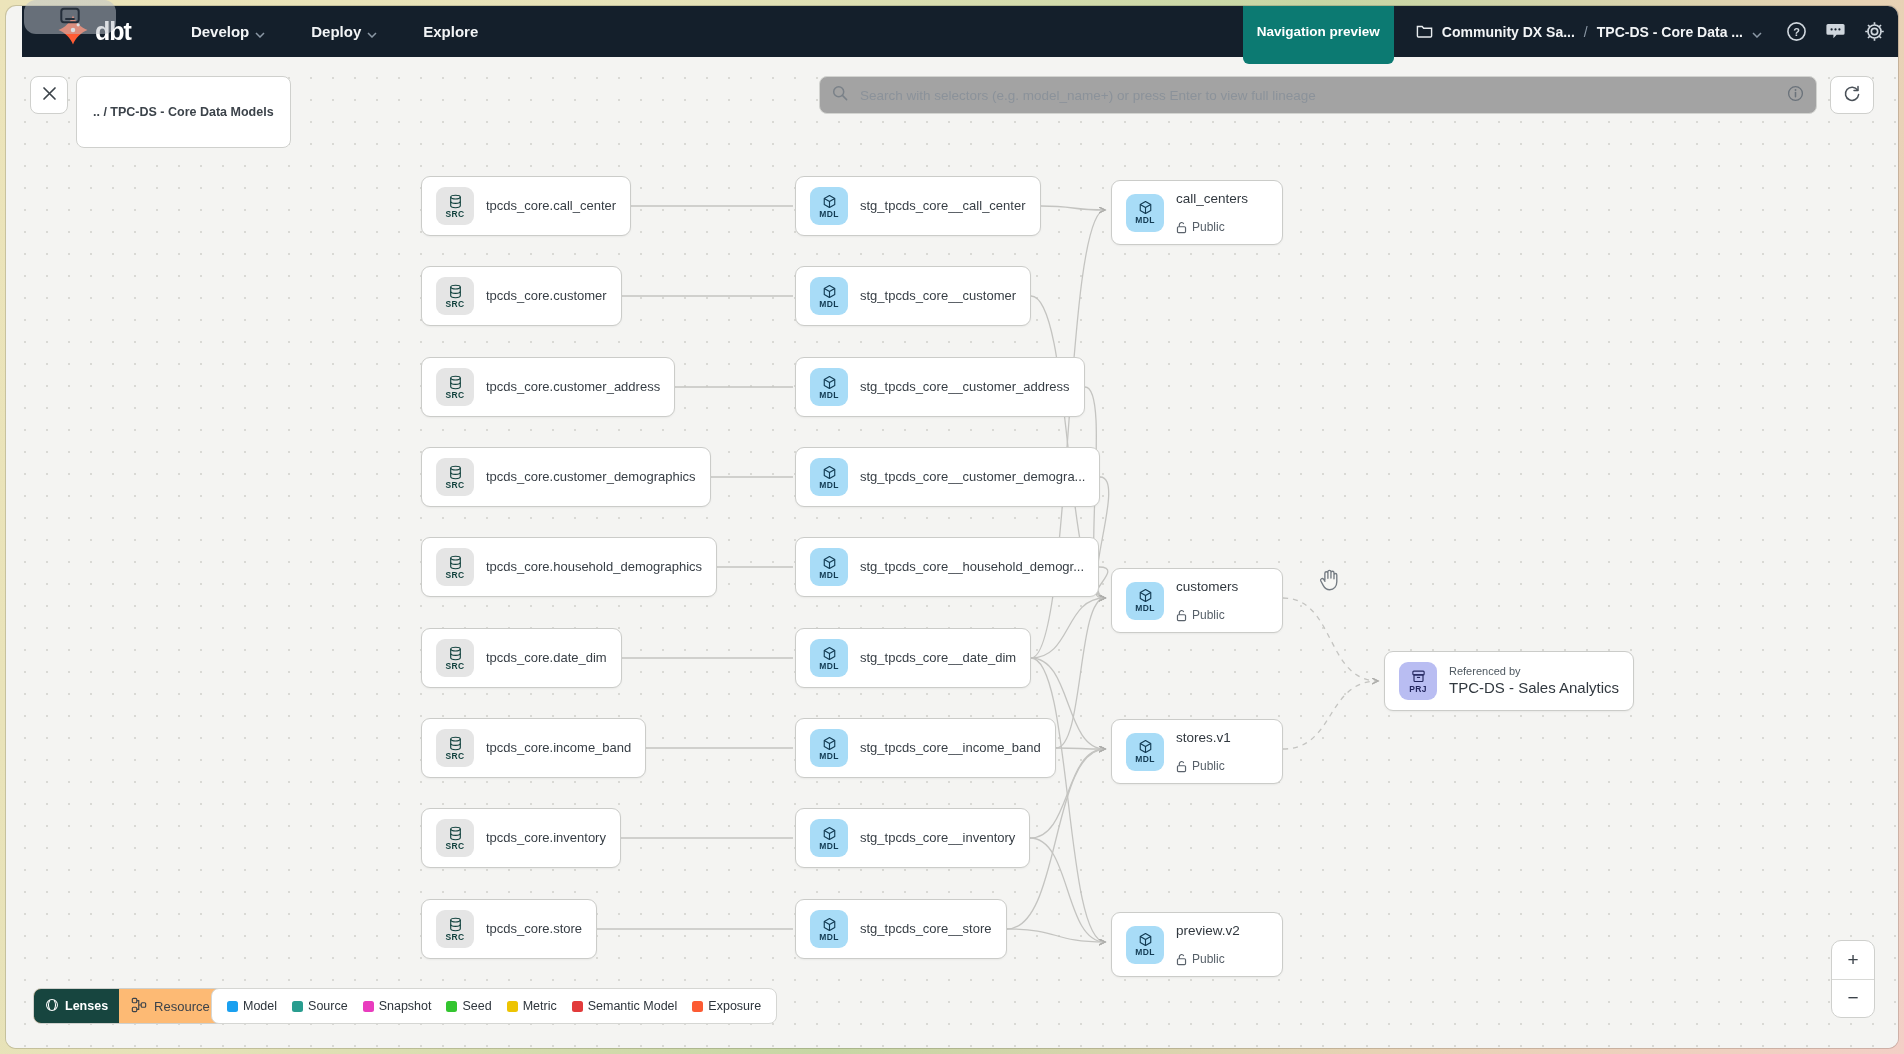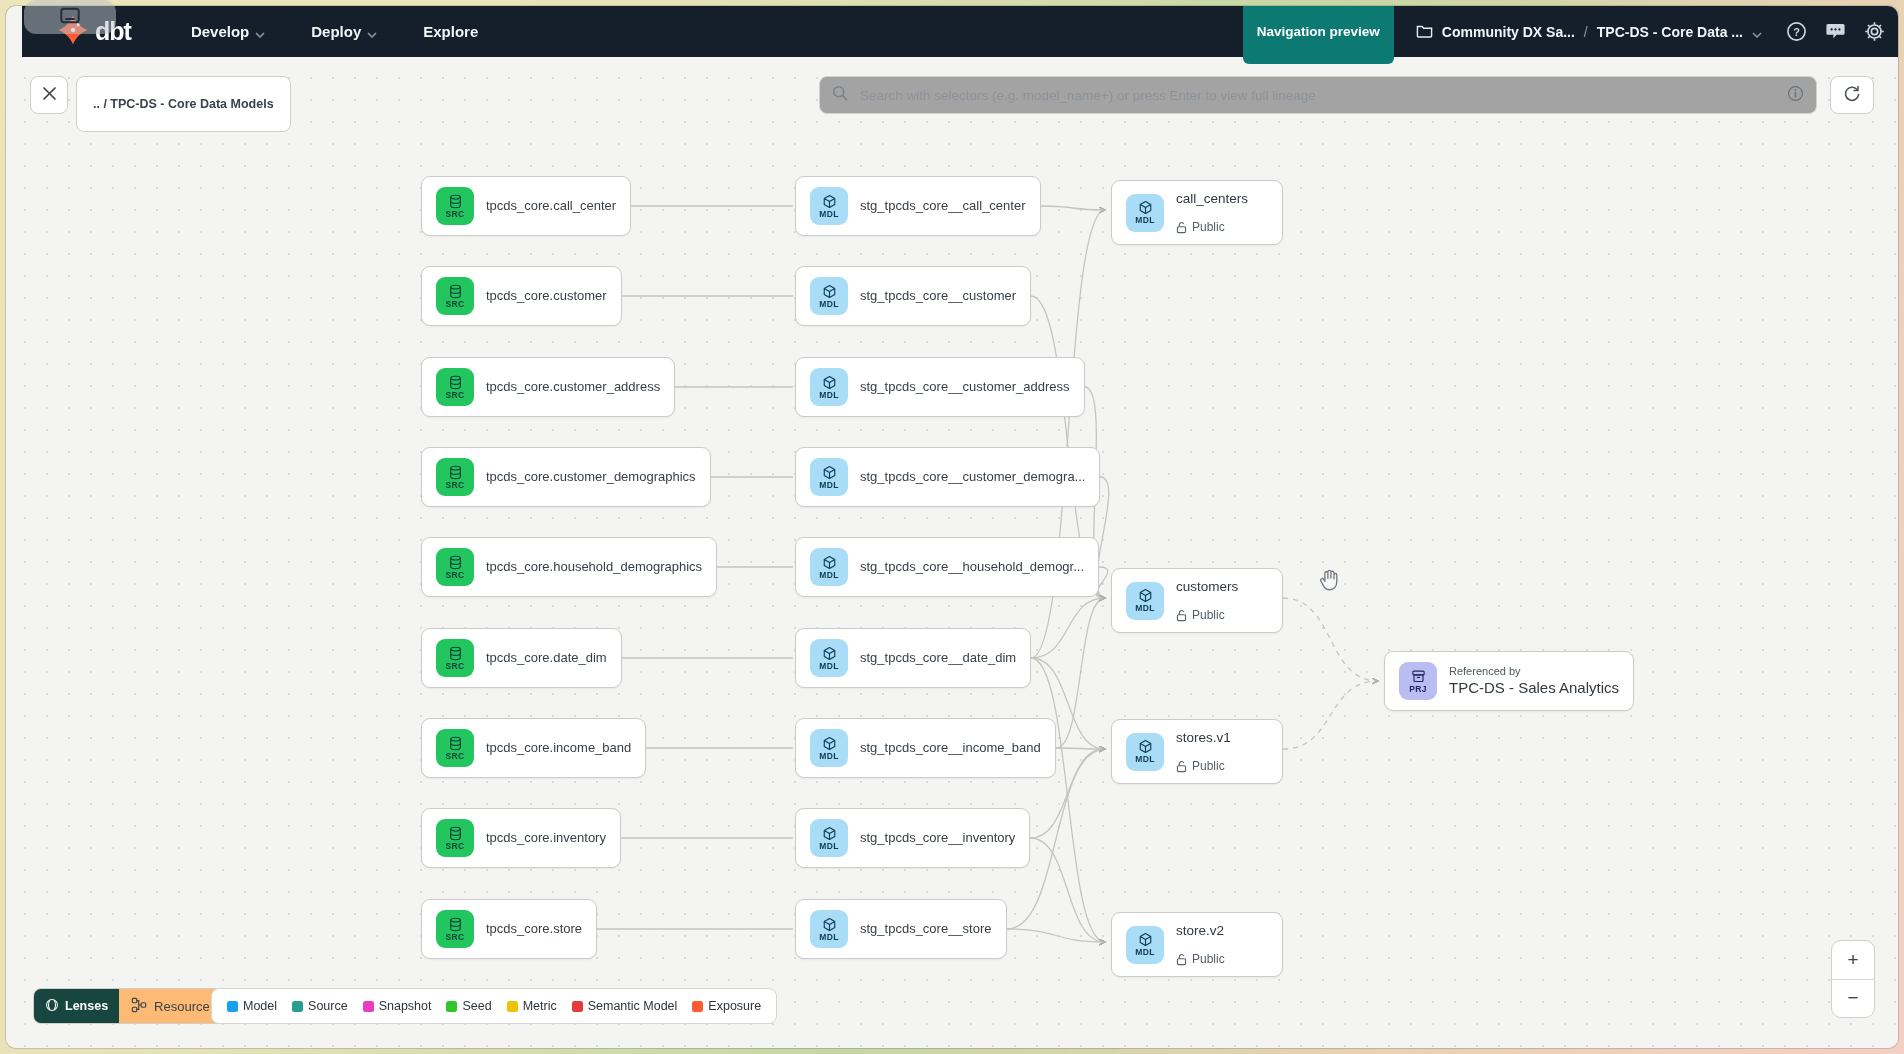--- a/index.html
+++ b/index.html
@@ -49,21 +49,21 @@
   #edge-layer{position:absolute;left:0;top:0;z-index:1;}
   #node-layer{position:absolute;left:0;top:0;width:100%;height:100%;z-index:2;}
   
   .close-btn{
     position:absolute;left:24px;top:70px;width:38px;height:38px;z-index:5;
     background:#fff;border:1px solid #cfd0cd;border-radius:8px;display:flex;align-items:center;justify-content:center;cursor:pointer;
   }
   .crumb-pill{
     position:absolute;left:70px;top:70px;height:38px;z-index:5;
     background:#fff;border:1px solid #cfd0cd;border-radius:8px;display:flex;align-items:center;
-    padding:8px 16px;font-size:12.5px;font-weight:600;color:#3c434a;cursor:pointer;
+    padding:16px 16px;font-size:12.5px;font-weight:600;color:#3c434a;cursor:pointer;
   }
   .search-bar{
     position:absolute;left:813px;top:70px;width:998px;height:38px;z-index:5;box-sizing:border-box;
     background:#a3a3a3;border:1px solid #d2d3d0;border-radius:8px;display:flex;align-items:center;gap:10px;padding:0 12px;
   }
   .search-bar input{
     flex:1;border:none;outline:none;font-size:13.5px;font-family:inherit;color:#3c434a;background:transparent;
   }
   .search-bar input::placeholder{color:#8b929a;}
   .refresh-btn{
@@ -74,21 +74,21 @@
   .node{
     position:absolute;display:flex;align-items:center;gap:12px;box-sizing:border-box;
     background:#fff;border:1px solid #cbccc9;border-radius:9px;padding:10px 14px;
     box-shadow:0 1px 2px rgba(0,0,0,.05);cursor:pointer;
   }
   .badge{
     width:38px;height:38px;border-radius:9px;flex:0 0 auto;
     display:flex;flex-direction:column;align-items:center;justify-content:center;gap:0px;
   }
   .badge .cap{font-size:8.5px;font-weight:700;letter-spacing:.3px;line-height:1;margin-top:1px;}
-  .node-src .badge{background:#22c55e;color:#0e3f3b;}
+  .node-src .badge{background:#e5e5e5;color:#0e3f3b;}
   .node-mdl .badge,.node-mdl-pub .badge{background:#a8dcf7;color:#123a52;}
   .node-prj .badge{background:#b9bdf2;color:#23265e;}
   .node .label{font-size:13px;color:#373e45;white-space:nowrap;line-height:1.2;}
   .node-mdl-pub{min-width:172px;}
   .node-mdl-pub .label{font-size:13.5px;font-weight:500;color:#31383f;}
   .sub-row{display:flex;align-items:center;gap:5px;font-size:12px;color:#565f68;margin-top:13px;}
   .pre-row{font-size:11px;color:#4e5860;margin-bottom:2px;}
   .node-prj{min-width:202px;}
   .node-prj .label{font-size:15px;color:#31383f;}
   
@@ -558,21 +558,21 @@
           <div class="badge">
             <svg width="15" height="15" viewBox="0 0 16 16">
               <g fill="none" stroke="currentColor" stroke-width="1.2" stroke-linejoin="round">
                 <path d="M8 1.6l5.6 3.2v6.4L8 14.4l-5.6-3.2V4.8z"></path>
                 <path d="M8 8l5.6-3.2M8 8L2.4 4.8M8 8v6.4"></path>
               </g>
             </svg>
             <span class="cap">MDL</span>
           </div>
           <div class="txt">
-            <div class="label">store.v2</div>
+            <div class="label">preview.v2</div>
             <div class="sub-row">
               <svg width="11" height="13" viewBox="0 0 12 14">
                 <rect x="1.6" y="6.2" width="8.8" height="6.3" rx="1.2" fill="none" stroke="#5a626b" stroke-width="1.3"></rect>
                 <path d="M3.6 6.2V4a2.5 2.5 0 0 1 4.8-.9" fill="none" stroke="#5a626b" stroke-width="1.3"></path>
               </svg>
               <span>Public</span>
             </div>
           </div>
         </div>
         <div class="node node-prj" style="left: 1378px; top: 594px;">

